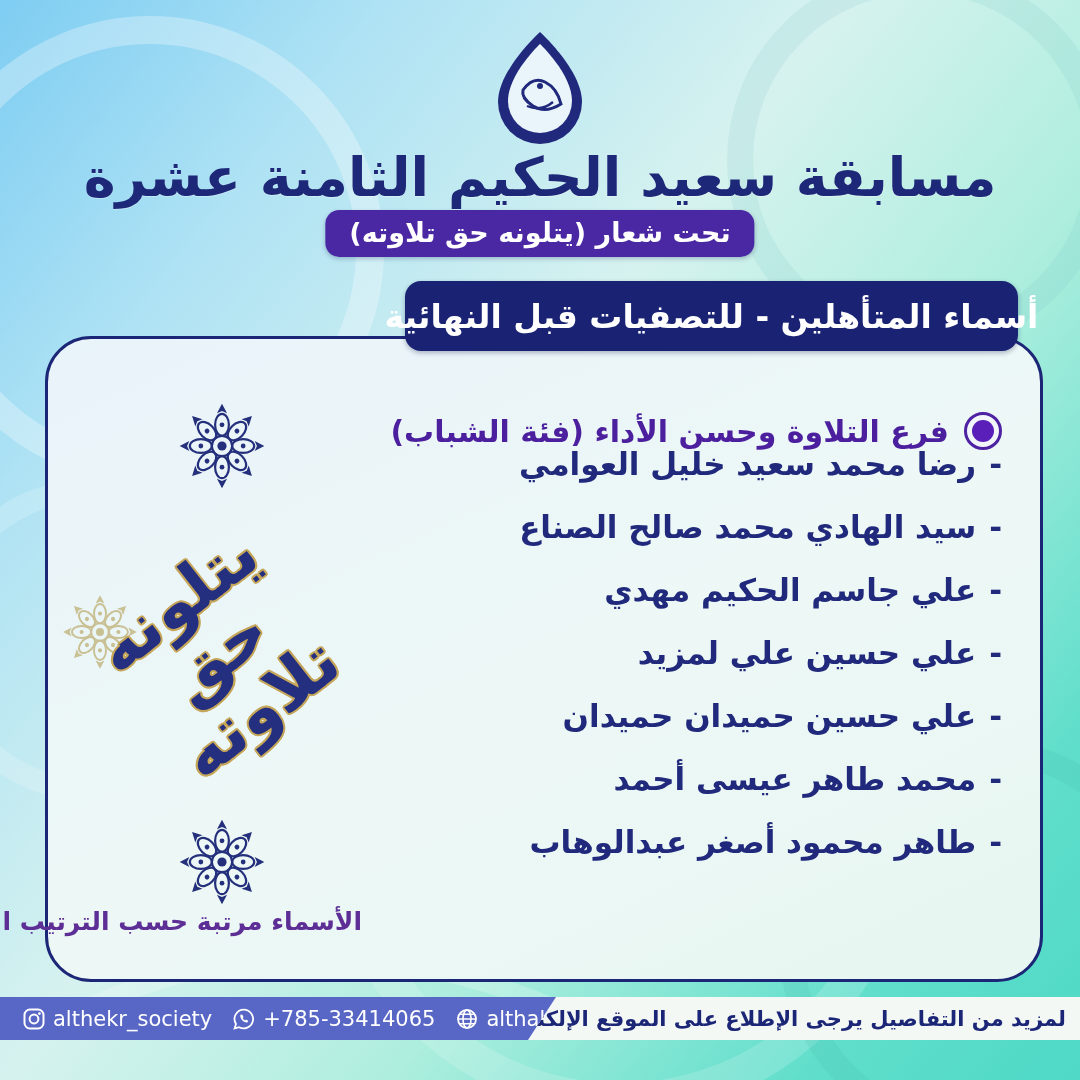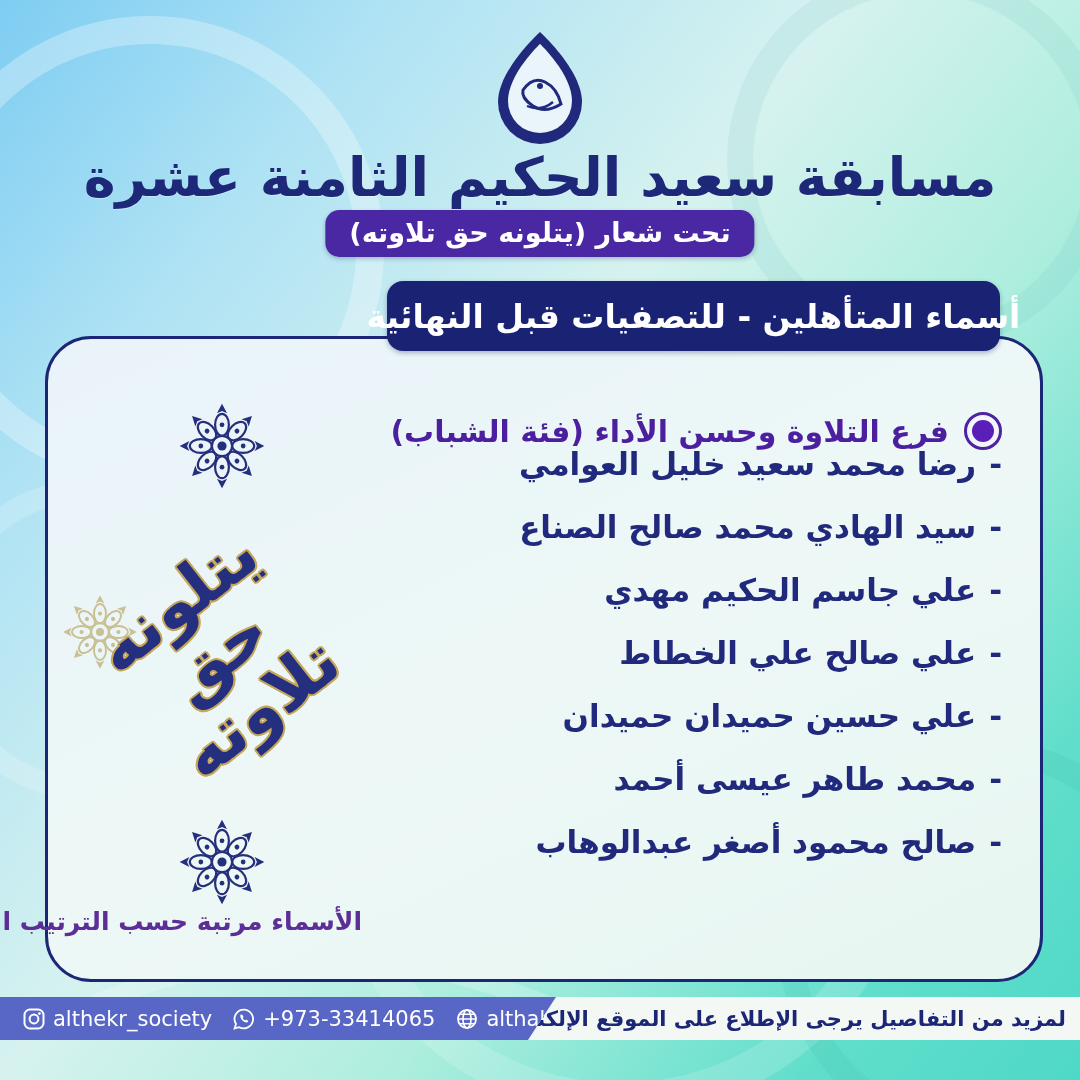--- a/index.html
+++ b/index.html
@@ -27,21 +27,21 @@
   .slogan-badge {
     position:absolute; top:210px; left:50%; transform:translateX(-50%); z-index:2;
     background:#4b28a3; border-radius:14px; padding:7px 24px 9px;
     color:#ffffff; font-weight:bold; font-size:27px; direction:rtl; white-space:nowrap;
     box-shadow:0 2px 4px rgba(20,30,90,.25);
     text-align:center;
   }
 
   
   .qualifiers-header {
-    position:absolute; left:387px; top:281px; width:613px; height:70px; z-index:3;
+    position:absolute; left:405px; top:281px; width:613px; height:70px; z-index:3;
     background:#1a2373; border-radius:16px;
     display:flex; align-items:center; justify-content:center;
     color:#fff; font-weight:bold; font-size:33px; direction:rtl; white-space:nowrap;
     box-shadow:0 2px 5px rgba(10,20,70,.3);
   }
 
   
   .white-box {
     position:absolute; left:45px; top:336px; width:992px; height:640px; z-index:1;
     background:linear-gradient(155deg,#e9f3fa 0%, #edf8f6 55%, #e7f6f1 100%);
@@ -166,36 +166,36 @@
         <span>سيد الهادي محمد صالح الصناع</span>
       </div>
 
       <div class="name-row">
         <span class="dash">-</span>
         <span>علي جاسم الحكيم مهدي</span>
       </div>
 
       <div class="name-row">
         <span class="dash">-</span>
-        <span>علي صالح علي الخطاط</span>
+        <span>علي حسين علي لمزيد</span>
       </div>
 
       <div class="name-row">
         <span class="dash">-</span>
         <span>علي حسين حميدان حميدان</span>
       </div>
 
       <div class="name-row">
         <span class="dash">-</span>
         <span>محمد طاهر عيسى أحمد</span>
       </div>
 
       <div class="name-row">
         <span class="dash">-</span>
-        <span>صالح محمود أصغر عبدالوهاب</span>
+        <span>طاهر محمود أصغر عبدالوهاب</span>
       </div>
     </div>
 
   <svg class="rosette-top" width="92" height="92" viewBox="0 0 100 100">
     <use href="#petal"></use>
       <use href="#petal" transform="rotate(45 50 50)"></use>
       <use href="#petal" transform="rotate(90 50 50)"></use>
     <use href="#petal" transform="rotate(135 50 50)"></use>
       <use href="#petal" transform="rotate(180 50 50)"></use>
     <use href="#petal" transform="rotate(225 50 50)"></use>
@@ -244,21 +244,21 @@
         <circle cx="12" cy="12" r="4.4" fill="none" stroke="#fff" stroke-width="2"></circle>
         <circle cx="17.4" cy="6.6" r="1.4" fill="#fff"></circle>
       </svg>
       <span>althekr_society</span>
     </div>
     <div class="contact">
       <svg width="24" height="24" viewBox="0 0 24 24">
         <path d="M12 2.6a9.4 9.4 0 0 0-8 14.4L2.6 21.4l4.5-1.2A9.4 9.4 0 1 0 12 2.6z" fill="none" stroke="#fff" stroke-width="1.8"></path>
         <path d="M8.6 7.6c-.5 1.2-.3 2.8.7 4.4 1 1.6 2.3 2.8 4 3.3 1 .3 1.9.2 2.4-.4l.6-1-2.2-1.3-1 1a5.6 5.6 0 0 1-2.5-2.5l1-1-1.3-2.3z" fill="#fff"></path>
       </svg>
-      <span>+973-33414065</span>
+      <span>+785-33414065</span>
     </div>
     <div class="contact">
       <svg width="24" height="24" viewBox="0 0 24 24">
         <circle cx="12" cy="12" r="9" fill="none" stroke="#fff" stroke-width="1.8"></circle>
         <ellipse cx="12" cy="12" rx="4" ry="9" fill="none" stroke="#fff" stroke-width="1.6"></ellipse>
         <path d="M3 12h18M4.5 7.2h15M4.5 16.8h15" stroke="#fff" stroke-width="1.6" fill="none"></path>
       </svg>
       <span>althakroon.com</span>
     </div>
   </div>

